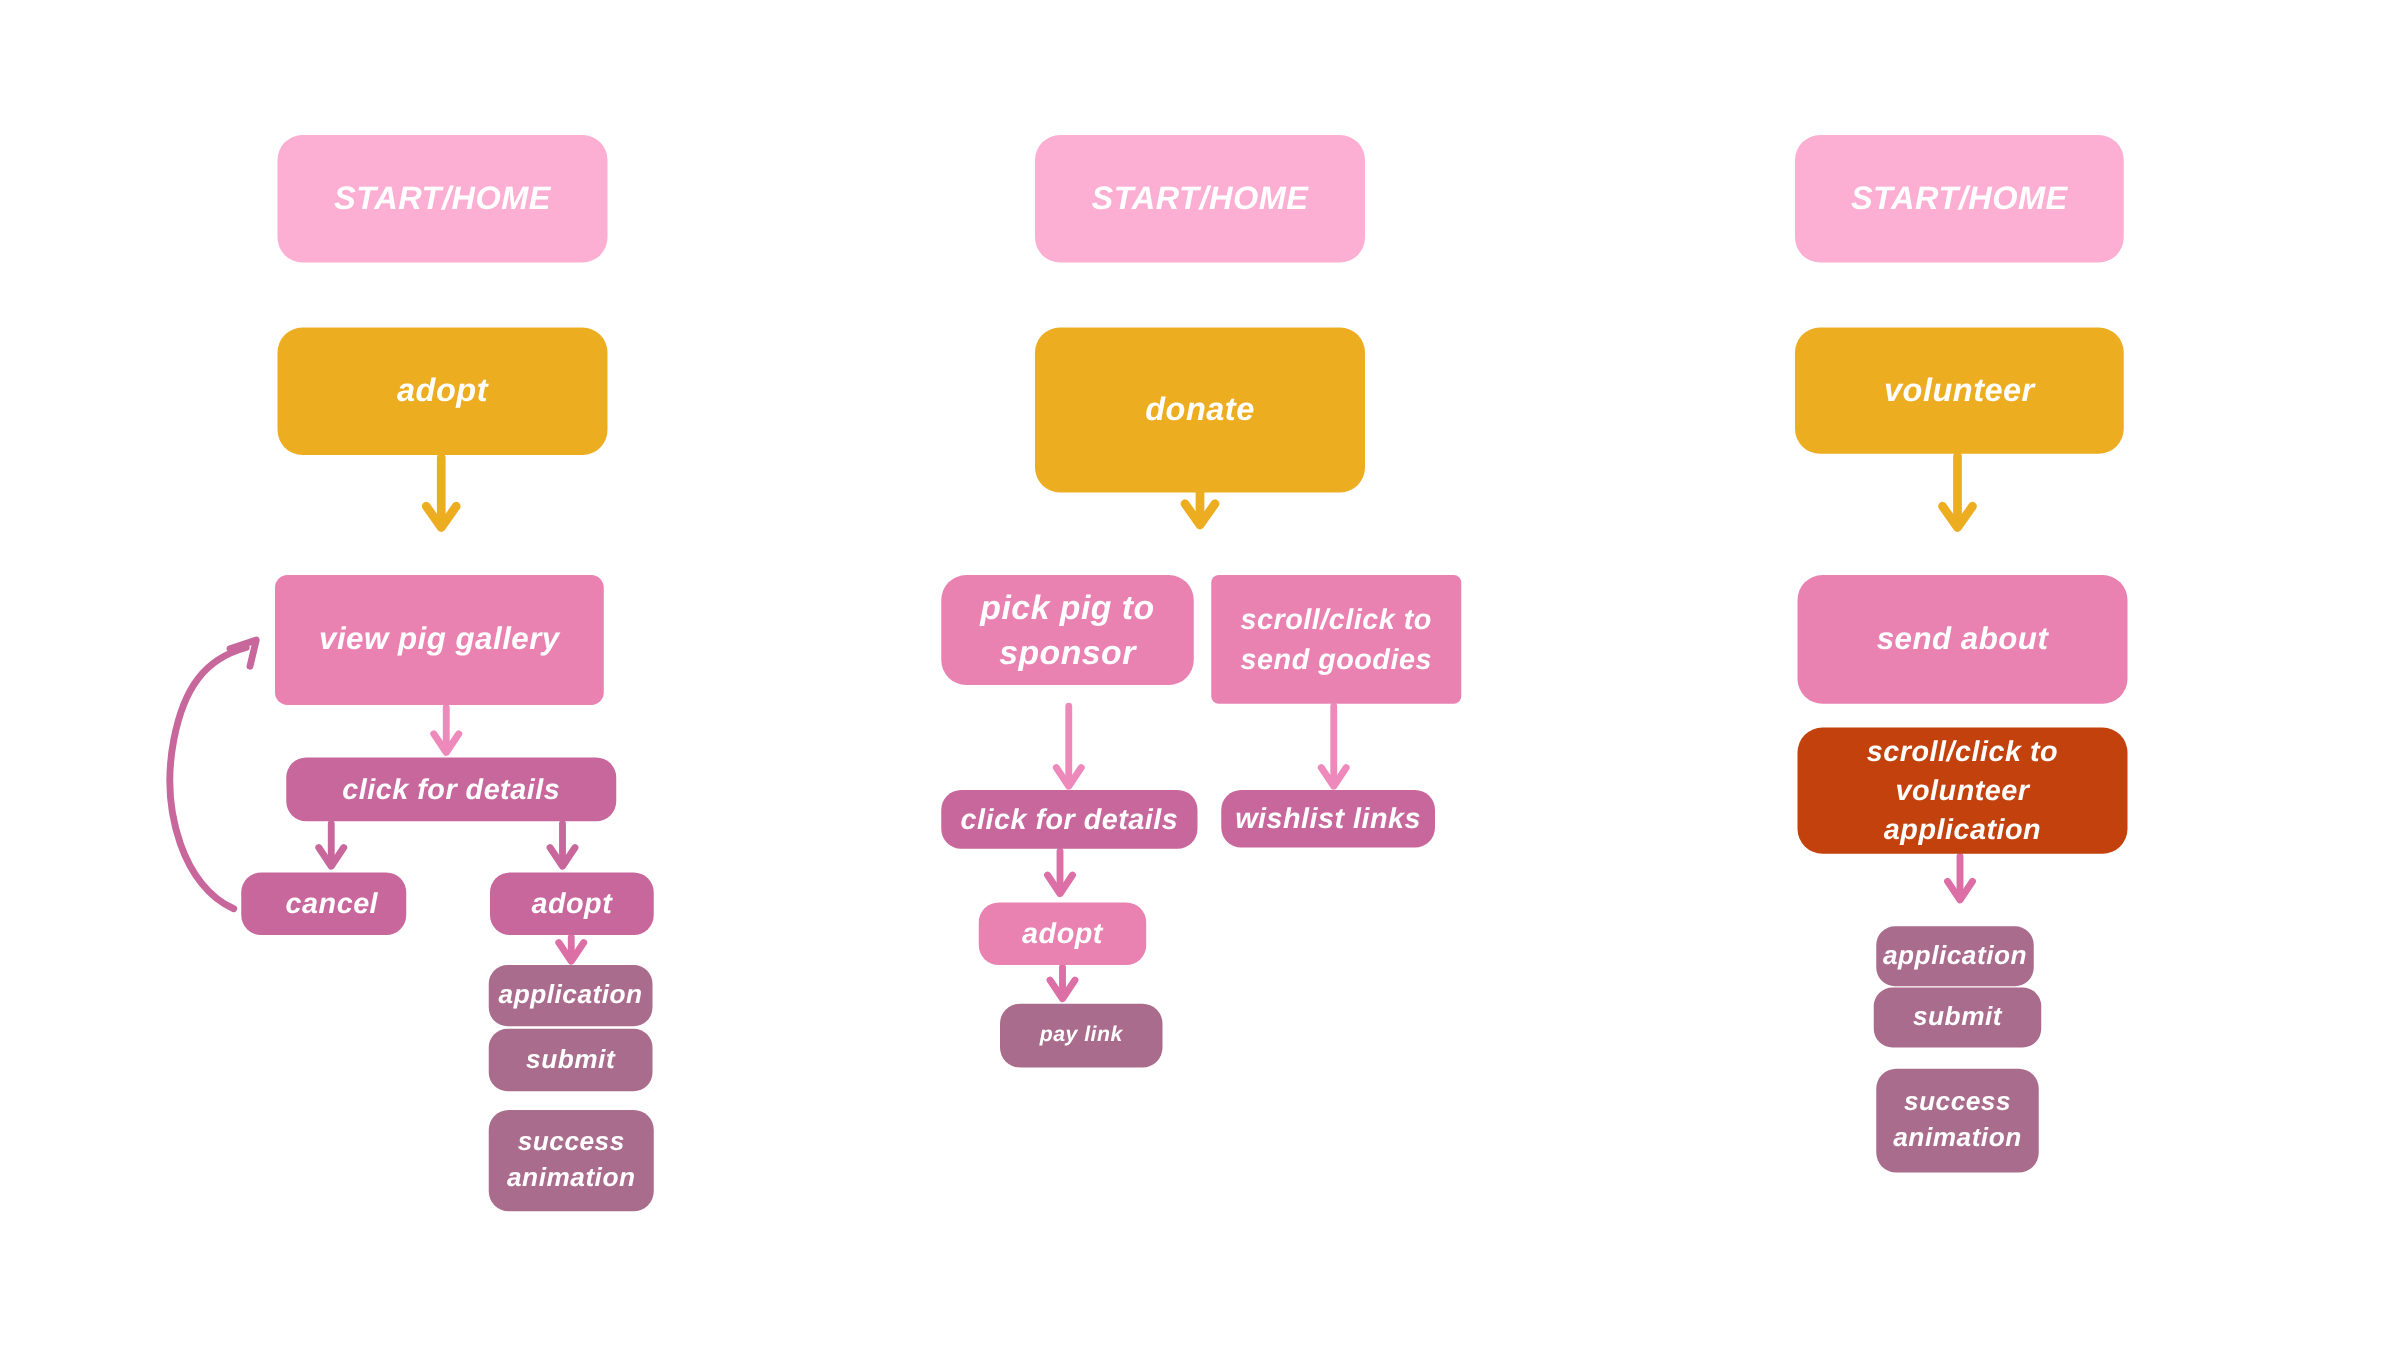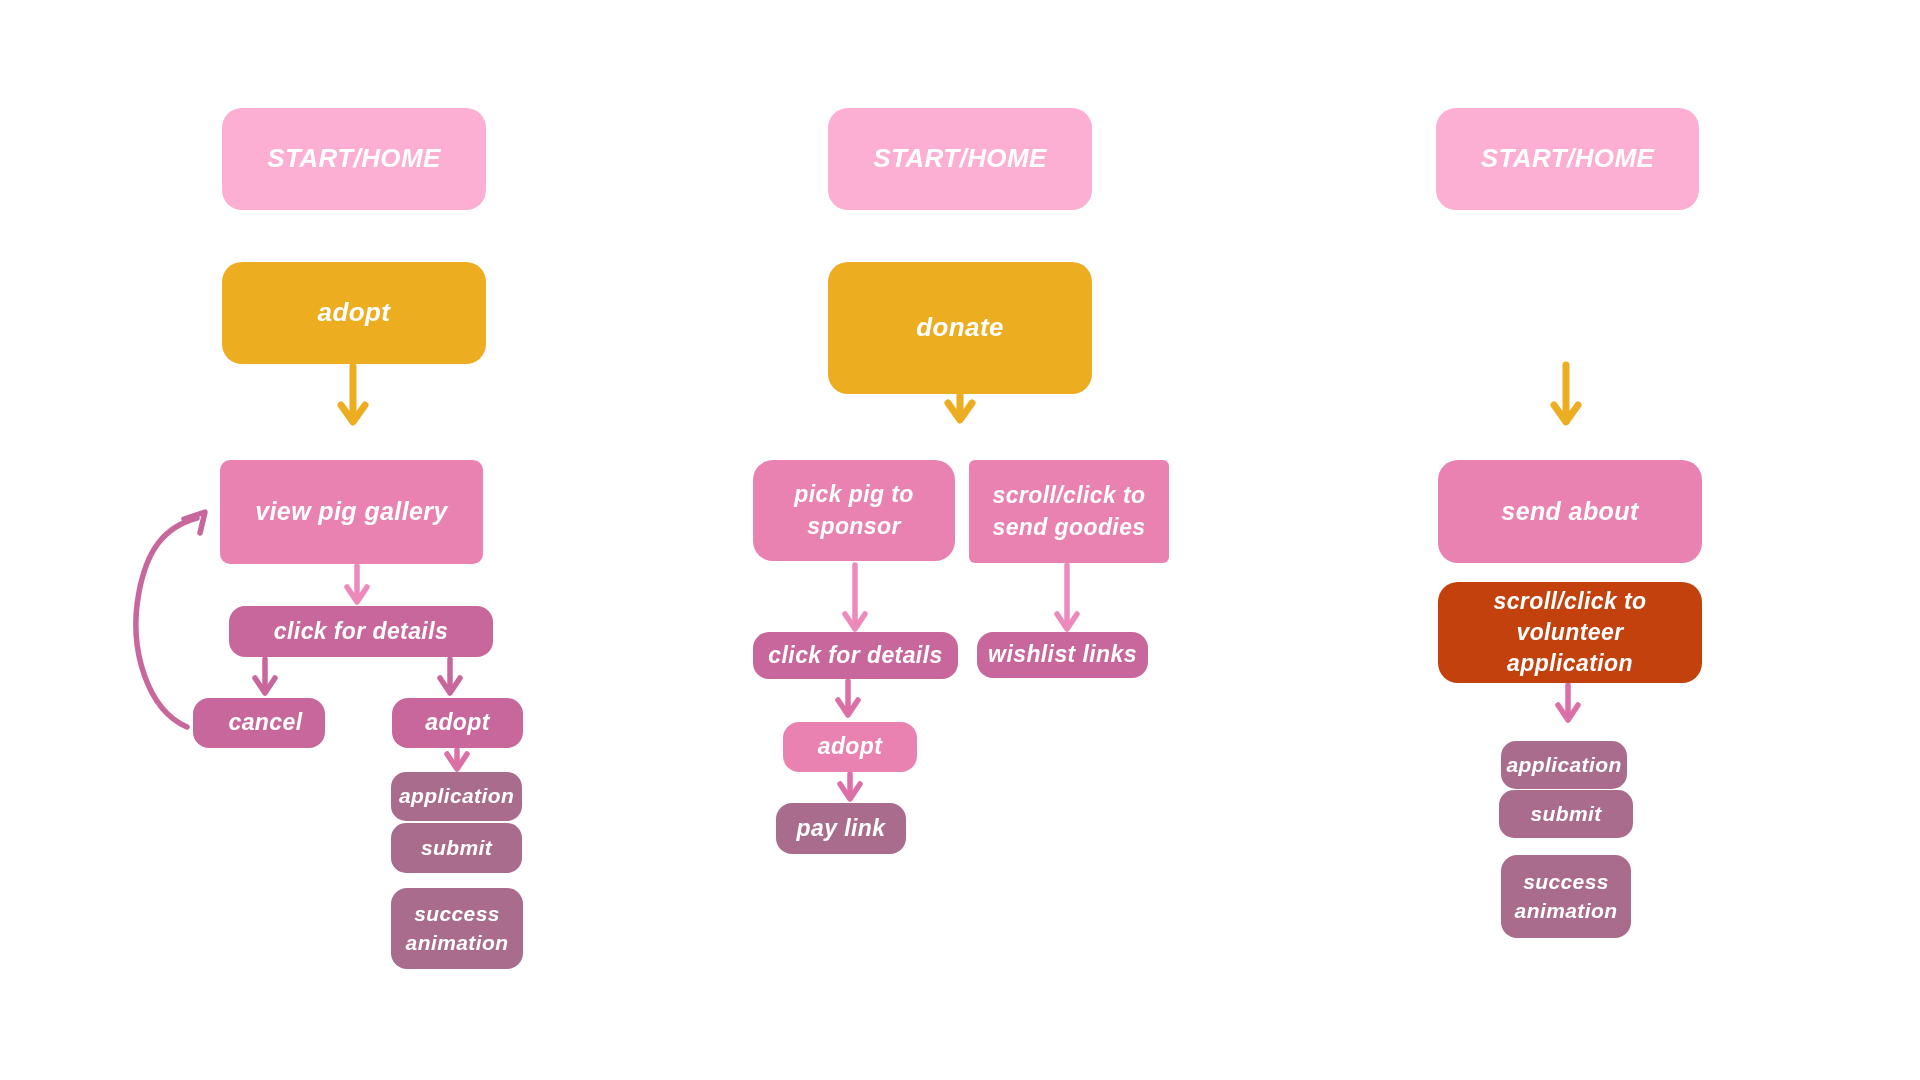--- a/index.html
+++ b/index.html
@@ -127,42 +127,45 @@
     <div class="node" style="left: 391px; top: 888px; width: 132px; height: 81px; background: rgb(170, 108, 140); border-radius: 16px; font-size: 21px;">
       <span>success
 animation</span>
     </div>
     <div class="node" style="left: 828px; top: 108px; width: 264px; height: 102px; background: rgb(252, 175, 210); border-radius: 20px; font-size: 26px;">
       <span>START/HOME</span>
     </div>
     <div class="node" style="left: 828px; top: 262px; width: 264px; height: 132px; background: rgb(237, 173, 33); border-radius: 20px; font-size: 26px;">
       <span>donate</span>
     </div>
-    <div class="node" style="left: 753px; top: 460px; width: 202px; height: 101px; background: rgb(233, 130, 177); border-radius: 20px; font-size: 23px;">
+    <div class="node" style="left: 753px; top: 460px; width: 202px; height: 88px; background: rgb(233, 130, 177); border-radius: 20px; font-size: 27px;">
       <span>pick pig to
 sponsor</span>
     </div>
     <div class="node" style="left: 969px; top: 460px; width: 200px; height: 103px; background: rgb(233, 130, 177); border-radius: 6px; font-size: 23px;">
       <span>scroll/click to
 send goodies</span>
     </div>
     <div class="node" style="left: 753px; top: 632px; width: 205px; height: 47px; background: rgb(200, 103, 155); border-radius: 16px; font-size: 23px;">
       <span>click for details</span>
     </div>
     <div class="node" style="left: 977px; top: 632px; width: 171px; height: 46px; background: rgb(200, 103, 155); border-radius: 16px; font-size: 23px;">
       <span>wishlist links</span>
     </div>
     <div class="node" style="left: 783px; top: 722px; width: 134px; height: 50px; background: rgb(233, 130, 177); border-radius: 16px; font-size: 23px;">
       <span>adopt</span>
     </div>
-    <div class="node" style="left: 776px; top: 803px; width: 130px; height: 51px; background: rgb(170, 108, 140); border-radius: 16px; font-size: 23px;">
+    <div class="node" style="left: 800px; top: 803px; width: 130px; height: 51px; background: rgb(170, 108, 140); border-radius: 16px; font-size: 17px;">
       <span>pay link</span>
     </div>
     <div class="node" style="left: 1436px; top: 108px; width: 263px; height: 102px; background: rgb(252, 175, 210); border-radius: 20px; font-size: 26px;">
       <span>START/HOME</span>
+    </div>
+    <div class="node" style="left: 1436px; top: 262px; width: 263px; height: 101px; background: rgb(237, 173, 33); border-radius: 20px; font-size: 26px;">
+      <span>volunteer</span>
     </div>
     <div class="node" style="left: 1438px; top: 460px; width: 264px; height: 103px; background: rgb(233, 130, 177); border-radius: 20px; font-size: 25px;">
       <span>send about</span>
     </div>
     <div class="node" style="left: 1438px; top: 582px; width: 264px; height: 101px; background: #c2410c; border-radius: 20px; font-size: 23px;">
       <span>scroll/click to volunteer
 application</span>
     </div>
     <div class="node" style="left: 1501px; top: 741px; width: 126px; height: 48px; background: rgb(170, 108, 140); border-radius: 15px; font-size: 21px;">
       <span>application</span>

